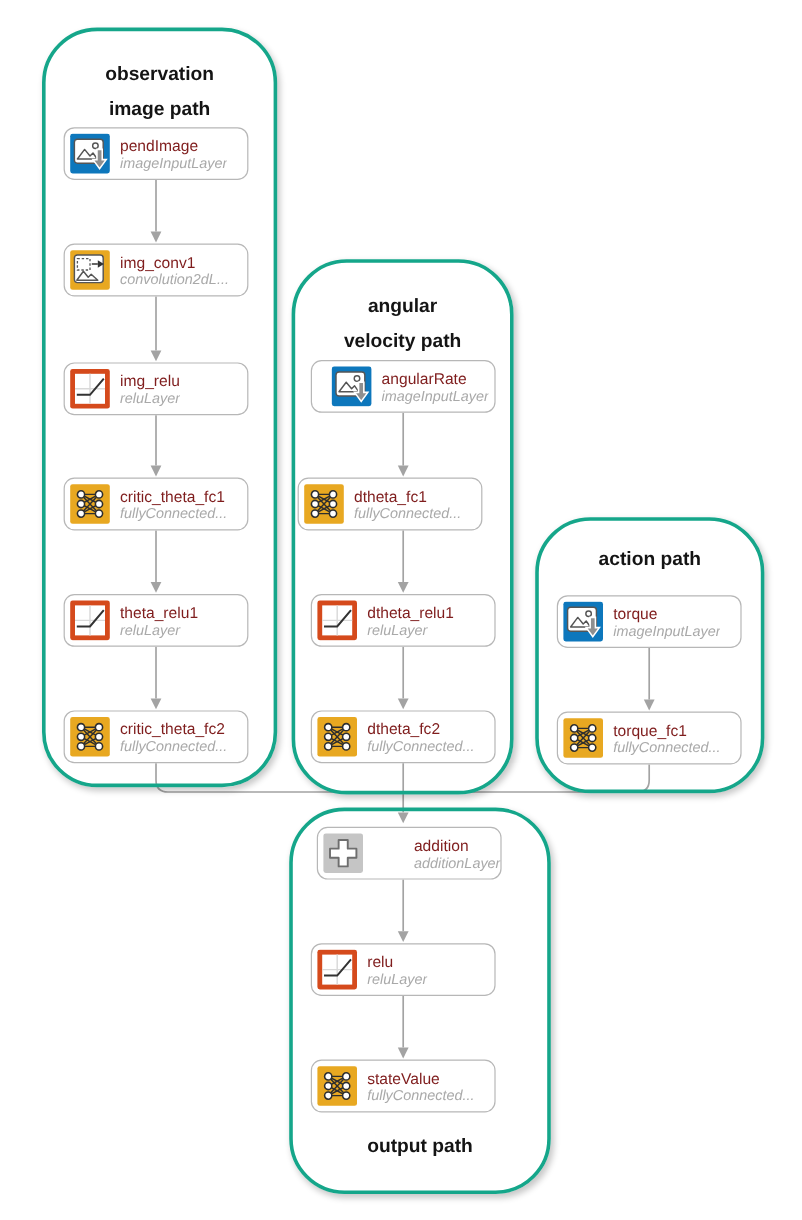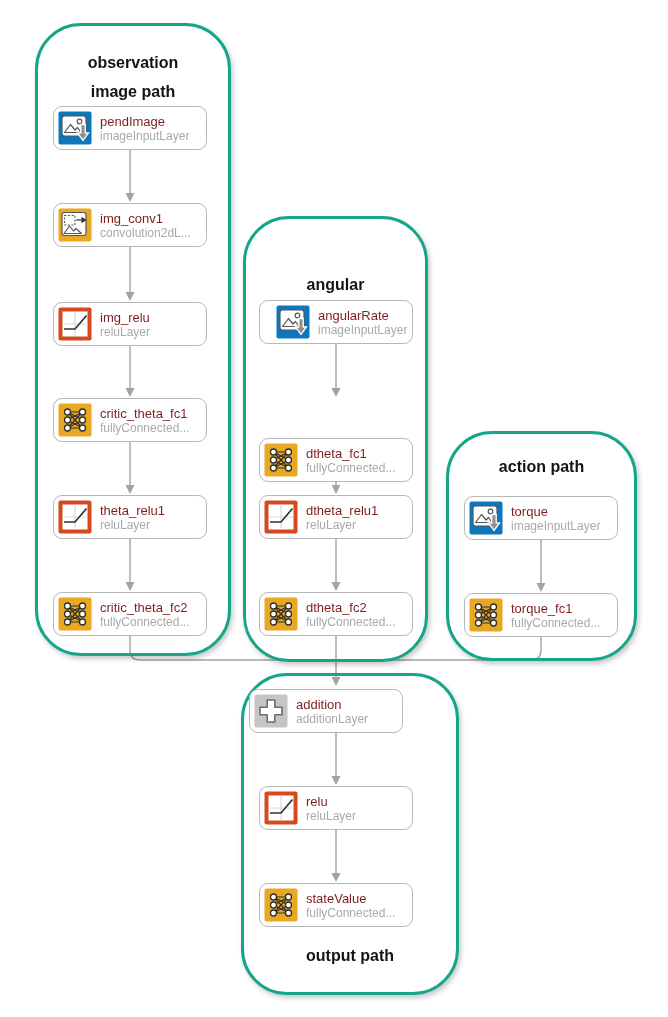--- a/index.html
+++ b/index.html
@@ -23,21 +23,21 @@
   }
 
   .node{
     position:absolute;box-sizing:border-box;width:154px;height:44px;
     background:#ffffff;border:1px solid #b7b7b7;border-radius:9px;
     display:flex;align-items:center;
   }
   .nicon{width:34px;height:34px;margin-left:4px;flex:none;}
   .nlabels{margin-left:8px;overflow:hidden;white-space:nowrap;}
   .nname{font-size:13px;color:#7f1d1d;line-height:15px;}
-  .ntype{font-size:12px;color:#a9a9a9;line-height:14px;}
+  .ntype{font-size:12px;color:#a9a9a9;line-height:14px;font-style:italic;}
 </style>
 </head>
 <body>
 
 <div class="canvas">
 
   <svg width="0" height="0" style="position:absolute" aria-hidden="true">
     <defs>
       <symbol id="ic-img" viewBox="0 0 34 34">
         <rect x="0.5" y="0.5" width="33" height="33" rx="2" fill="#0D77BC"></rect>
@@ -112,21 +112,21 @@
       <path class="ah" d="M331.5 873 h9 L336 882 Z"></path>
   </svg>
 
   <div class="group" style="left:35px;top:23px;width:196px;height:633px;">
     <div class="gtitle" style="top:22px;">
       <div>observation</div>
       <div>image path</div>
     </div>
   </div>
   <div class="group" style="left:243px;top:216px;width:185px;height:446px;">
-    <div class="gtitle" style="top:22px;margin-top:29px;">
+    <div class="gtitle" style="top:22px;">
       <div>angular</div>
       <div>velocity path</div>
     </div>
   </div>
   <div class="group" style="left:446px;top:431px;width:191px;height:230px;">
     <div class="gtitle" style="top:18px;text-align:center;">
       <div>action path</div>
     </div>
   </div>
   <div class="group" style="left:241px;top:673px;width:218px;height:322px;">
@@ -192,21 +192,21 @@
 
   <div class="node" style="left:259px;top:300px;padding-left:12px;">
     <svg class="nicon">
         <use href="#ic-img"></use>
       </svg>
     <div class="nlabels">
       <div class="nname">angularRate</div>
       <div class="ntype">imageInputLayer</div>
     </div>
   </div>
-  <div class="node" style="left:259px;top:398px;margin-top:40px;">
+  <div class="node" style="left:248px;top:398px;">
     <svg class="nicon">
         <use href="#ic-fc"></use>
       </svg>
     <div class="nlabels">
       <div class="nname">dtheta_fc1</div>
       <div class="ntype">fullyConnected...</div>
     </div>
   </div>
   <div class="node" style="left:259px;top:495px;">
     <svg class="nicon">
@@ -239,21 +239,21 @@
   <div class="node" style="left:464px;top:593px;">
     <svg class="nicon">
         <use href="#ic-fc"></use>
       </svg>
     <div class="nlabels">
       <div class="nname">torque_fc1</div>
       <div class="ntype">fullyConnected...</div>
     </div>
   </div>
 
-  <div class="node" style="left:249px;top:689px;">
+  <div class="node" style="left:264px;top:689px;justify-content:space-between;">
     <svg class="nicon">
         <use href="#ic-add"></use>
       </svg>
     <div class="nlabels">
       <div class="nname">addition</div>
       <div class="ntype">additionLayer</div>
     </div>
   </div>
   <div class="node" style="left:259px;top:786px;">
     <svg class="nicon">

